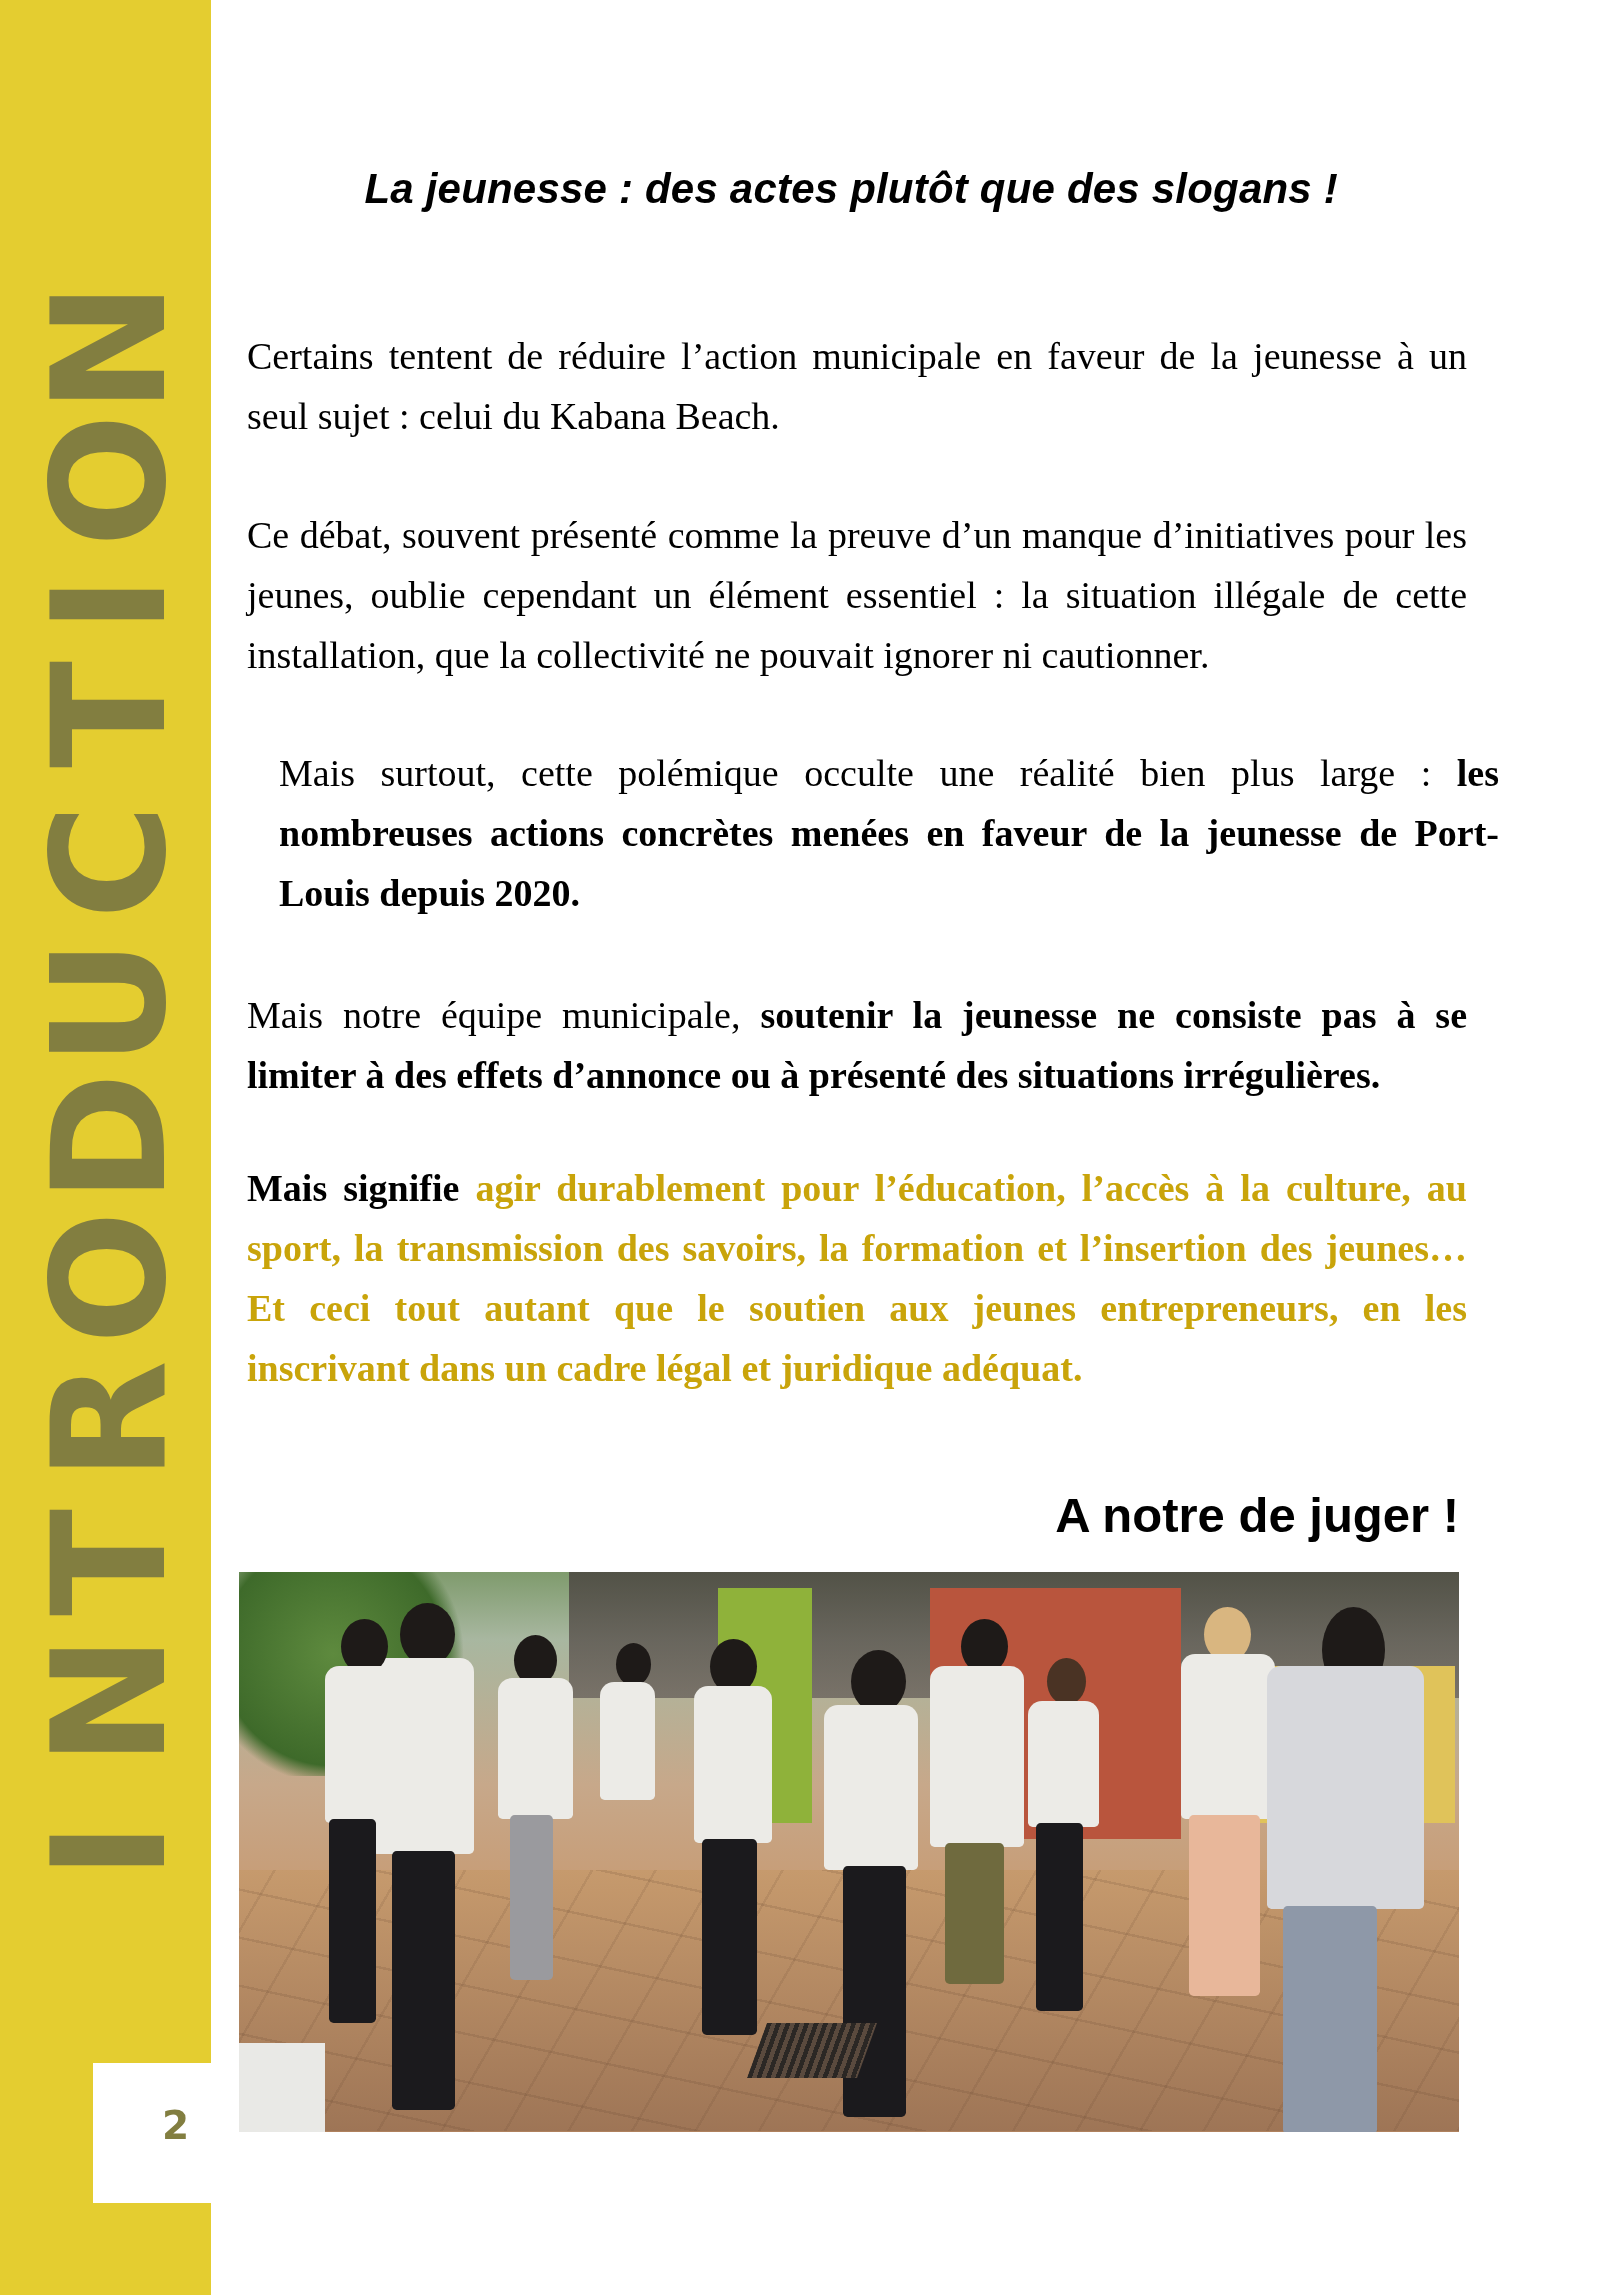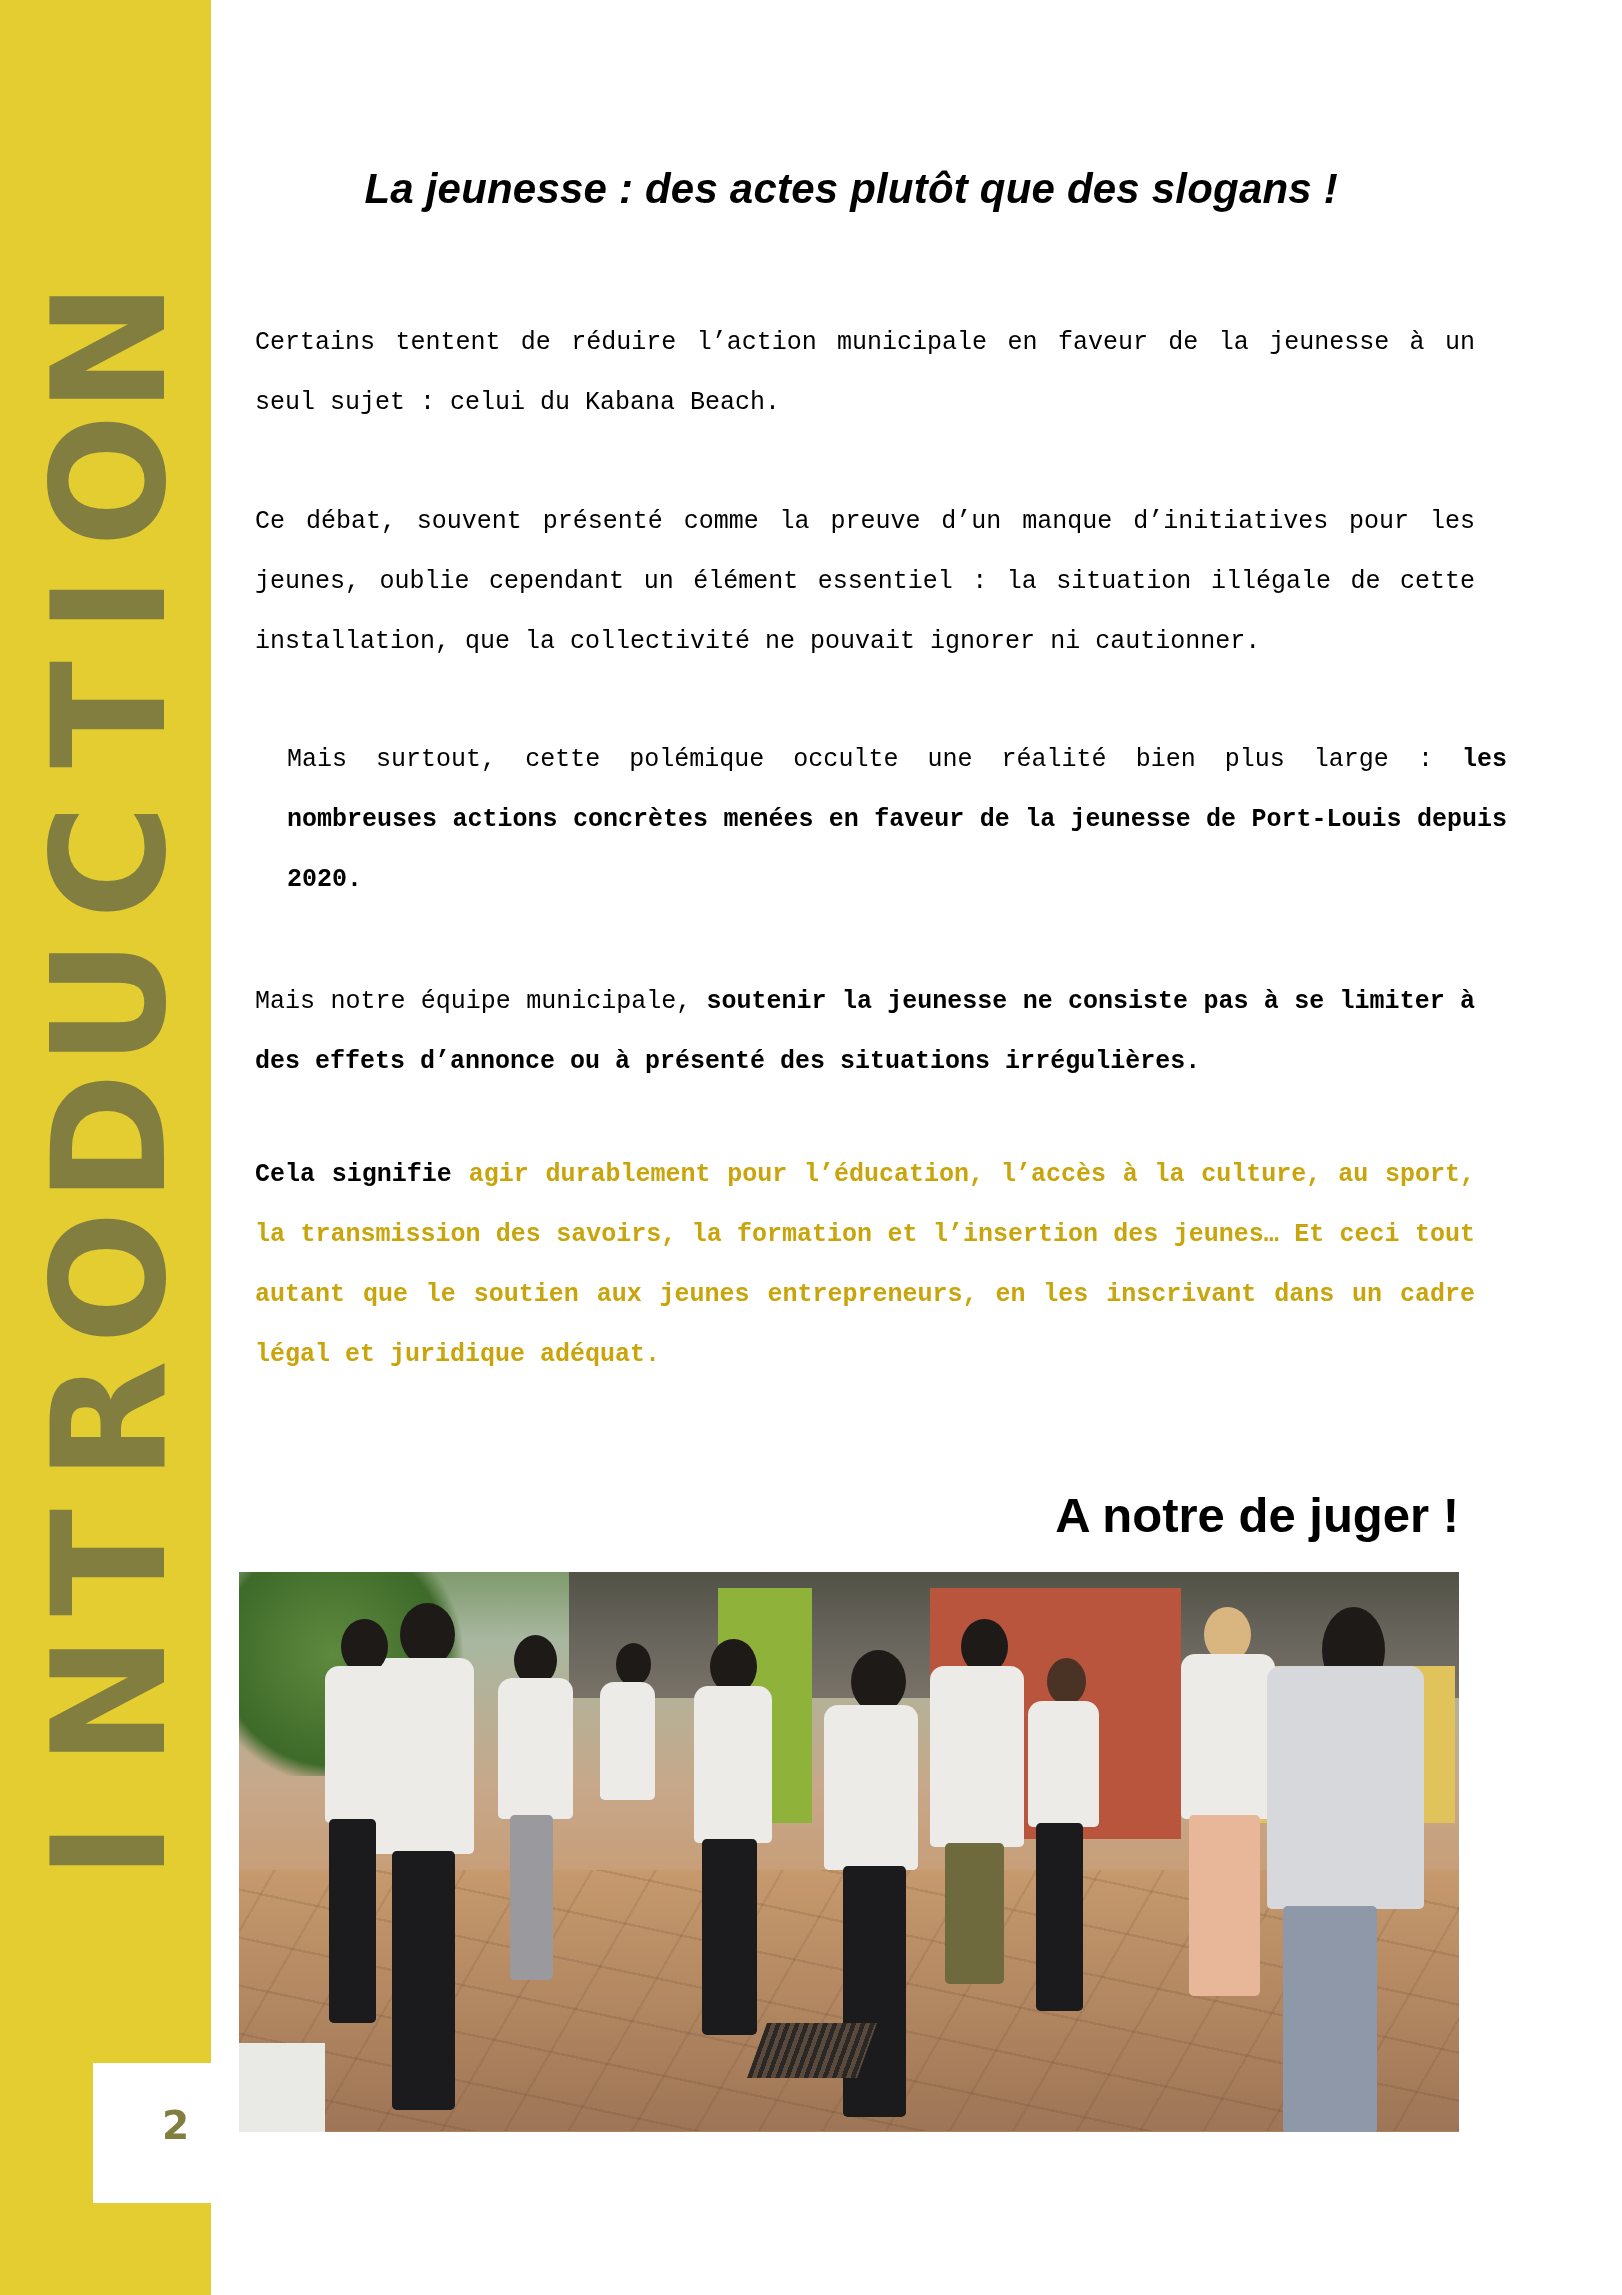--- a/index.html
+++ b/index.html
@@ -33,23 +33,23 @@
     .content {
       position: absolute; left: 239px; top: 0; width: 1220px;
     }
     .title {
       position: absolute; left: 15.7px; top: 165px; width: 1193px;
       text-align: center; font-weight: bold; font-style: italic;
       font-size: 42px; letter-spacing: 0.2px; white-space: nowrap;
       font-family: "Liberation Sans", sans-serif;
     }
     .para {
-      position: absolute; left: 16px; width: 1220px;
-      font-size: 25px; line-height: 60px; text-align: justify;
-      font-family: Liberation Mono, monospace;
+      position: absolute; left: 8px; width: 1220px;
+      font-size: 38px; line-height: 60px; text-align: justify;
+      font-family: Liberation Serif, serif;
     }
     .para b { font-weight: bold; }
     .gold { color: #c9a40a; font-weight: bold; }
     .p1 { top: 288px; }
     .p2 { top: 467px; }
     .p3 { top: 705px; margin-left: 32px; }
     .p4 { top: 947px; }
     .p5 { top: 1120px; }
     .verdict {
       position: absolute; right: 0; top: 1487px;
@@ -105,21 +105,21 @@
   <div class="title">La jeunesse : des actes plutôt que des slogans !</div>
 
   <p class="para p1"><span>Certains tentent de réduire l’action municipale en faveur de la jeunesse à un seul sujet : celui du Kabana Beach.</span></p>
 
   <p class="para p2"><span>Ce débat, souvent présenté comme la preuve d’un manque d’initiatives pour les jeunes, oublie cependant un élément essentiel : la situation illégale de cette installation, que la collectivité ne pouvait ignorer ni cautionner.</span></p>
 
   <p class="para p3"><span>Mais surtout, cette polémique occulte une réalité bien plus large : </span><b>les nombreuses actions concrètes menées en faveur de la jeunesse de Port-Louis depuis 2020.</b></p>
 
   <p class="para p4"><span>Mais notre équipe municipale, </span><b>soutenir la jeunesse ne consiste pas à se limiter à des effets d’annonce ou à présenté des situations irrégulières.</b></p>
 
-  <p class="para p5"><b>Cela signifie </b><span class="gold">agir durablement pour l’éducation, l’accès à la culture, au sport, la transmission des savoirs, la formation et l’insertion des jeunes… Et ceci tout autant que le soutien aux jeunes entrepreneurs, en les inscrivant dans un cadre légal et juridique adéquat.</span></p>
+  <p class="para p5"><b>Mais signifie </b><span class="gold">agir durablement pour l’éducation, l’accès à la culture, au sport, la transmission des savoirs, la formation et l’insertion des jeunes… Et ceci tout autant que le soutien aux jeunes entrepreneurs, en les inscrivant dans un cadre légal et juridique adéquat.</span></p>
 
   <div class="verdict">A notre de juger !</div>
 
   <div class="photo" role="img" aria-label="Group of young people in white t-shirts dancing outdoors on a paved terrace">
     <div class="trees"></div>
     <div class="awning"></div>
     <div class="wall-green"></div>
     <div class="wall-red"></div>
     <div class="wall-yellow"></div>
     <div class="photo-floor"></div>

